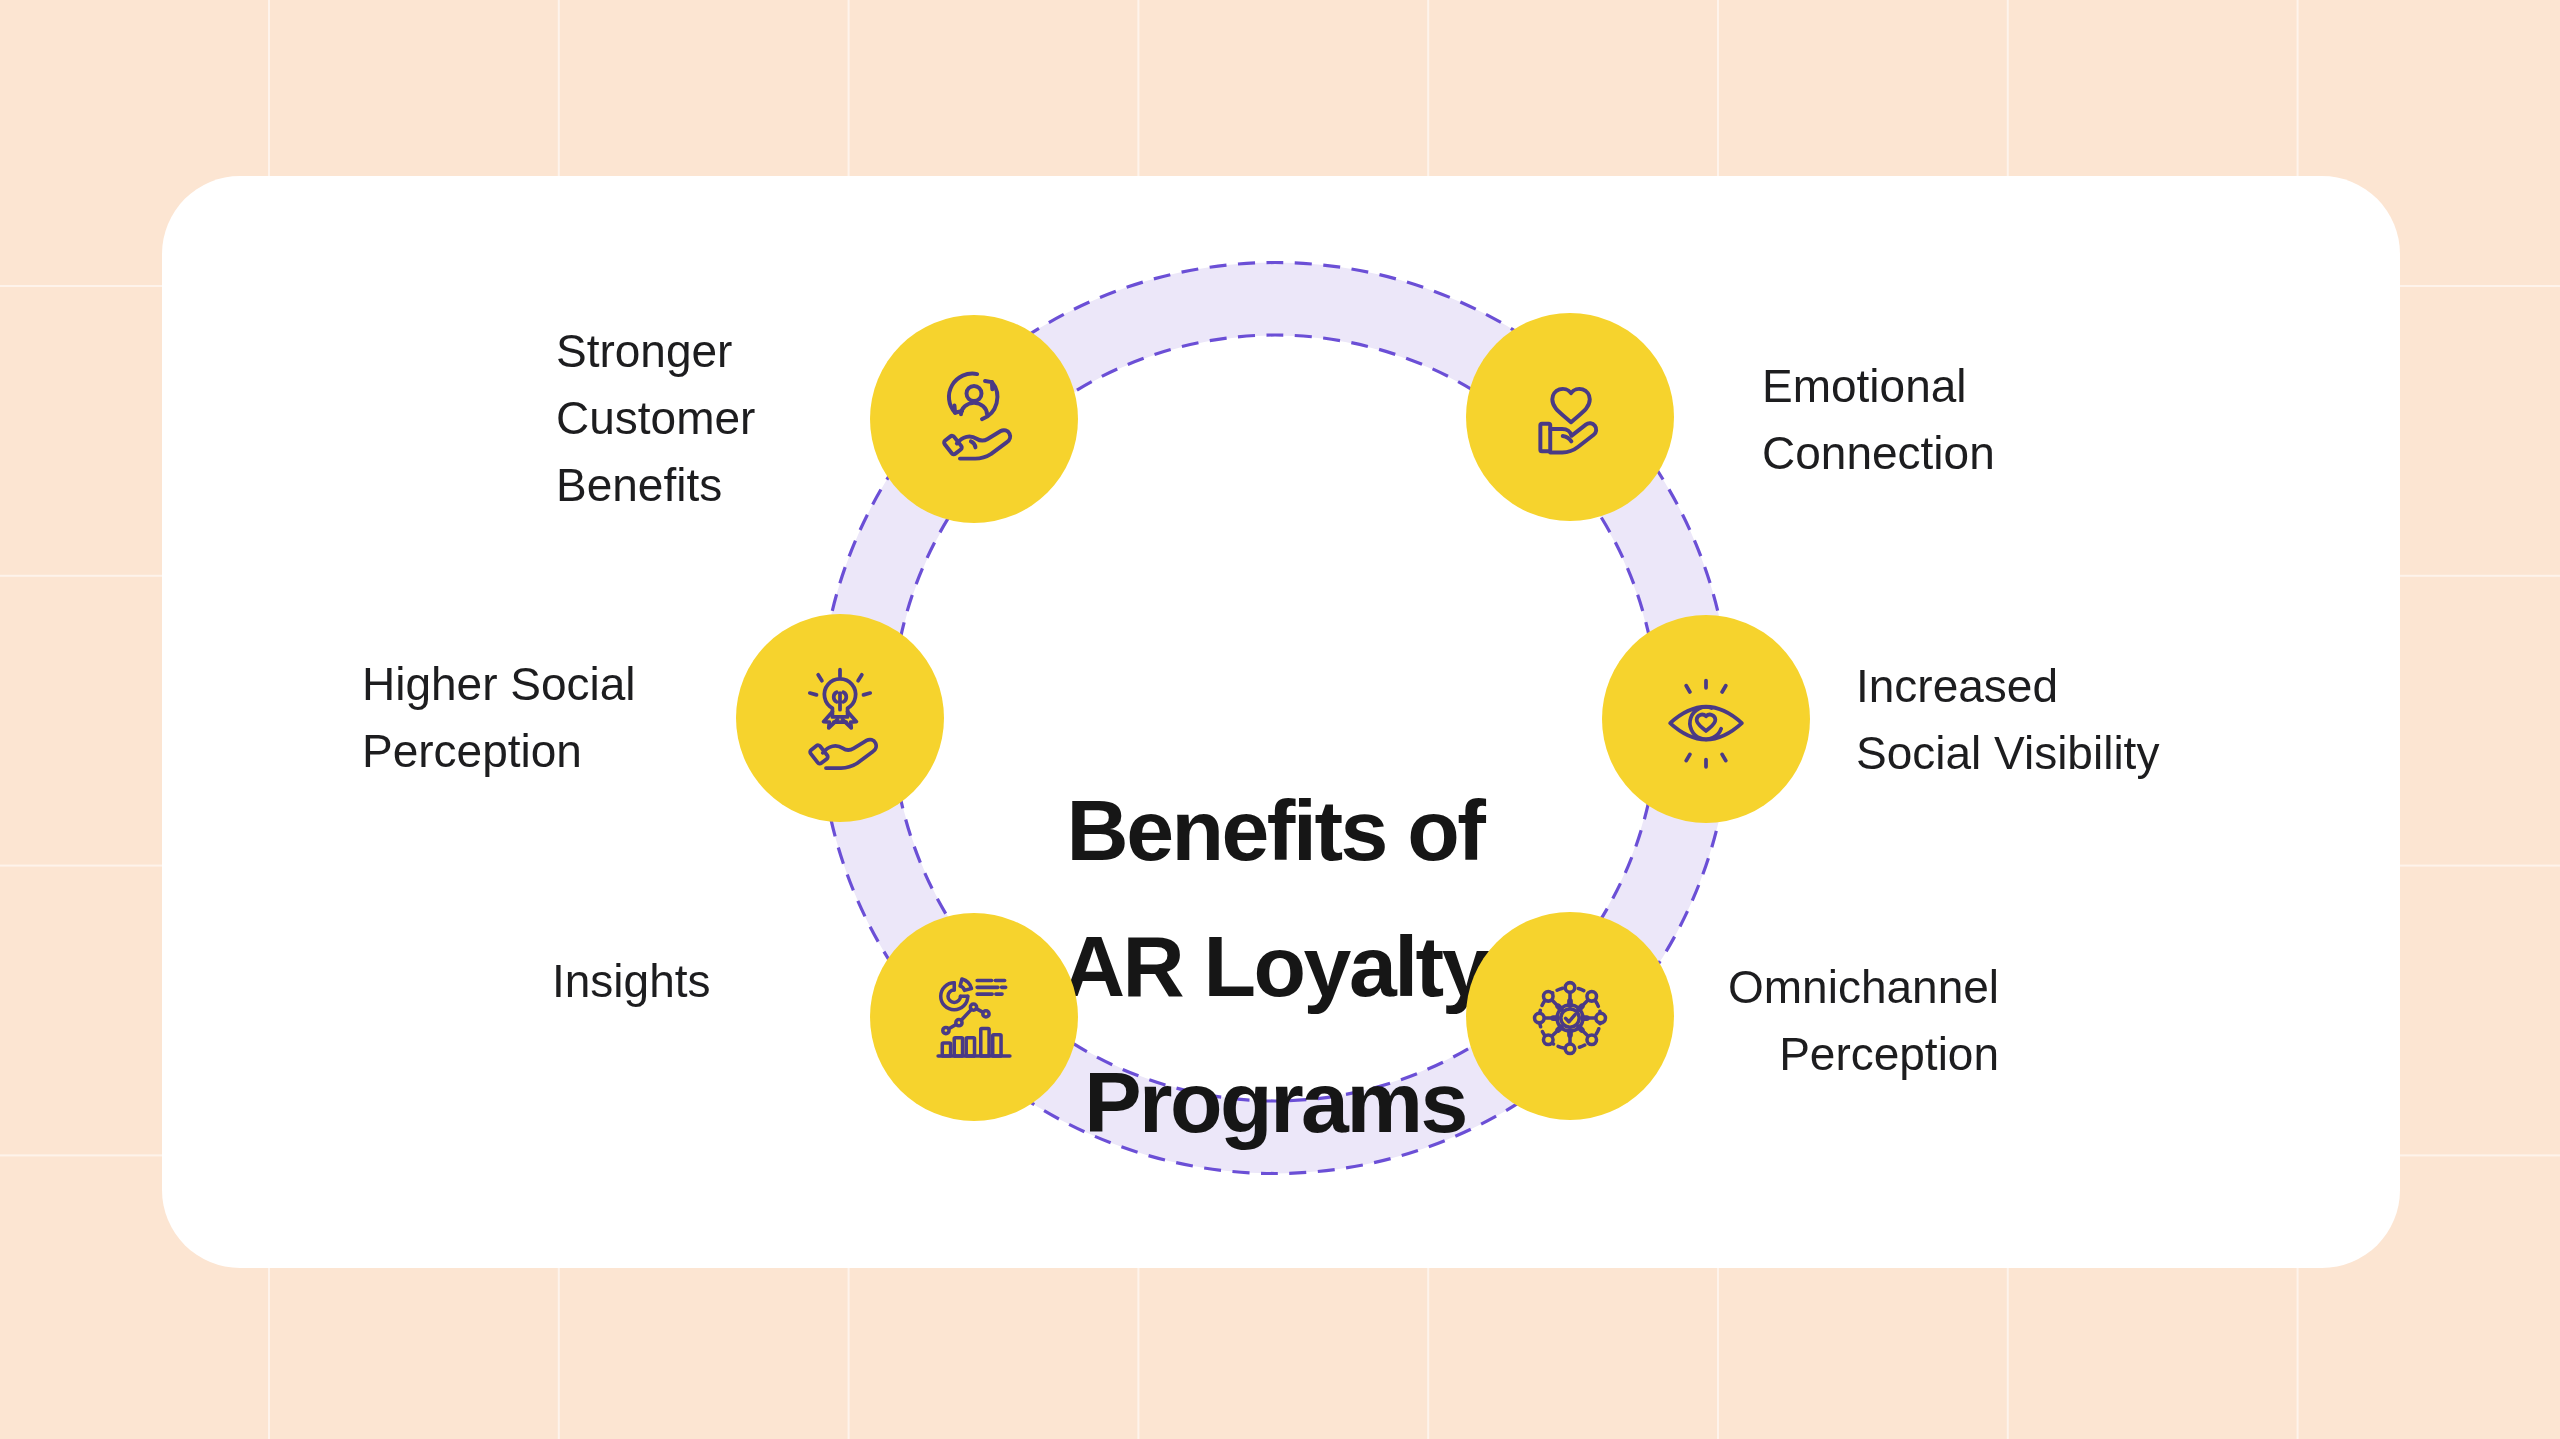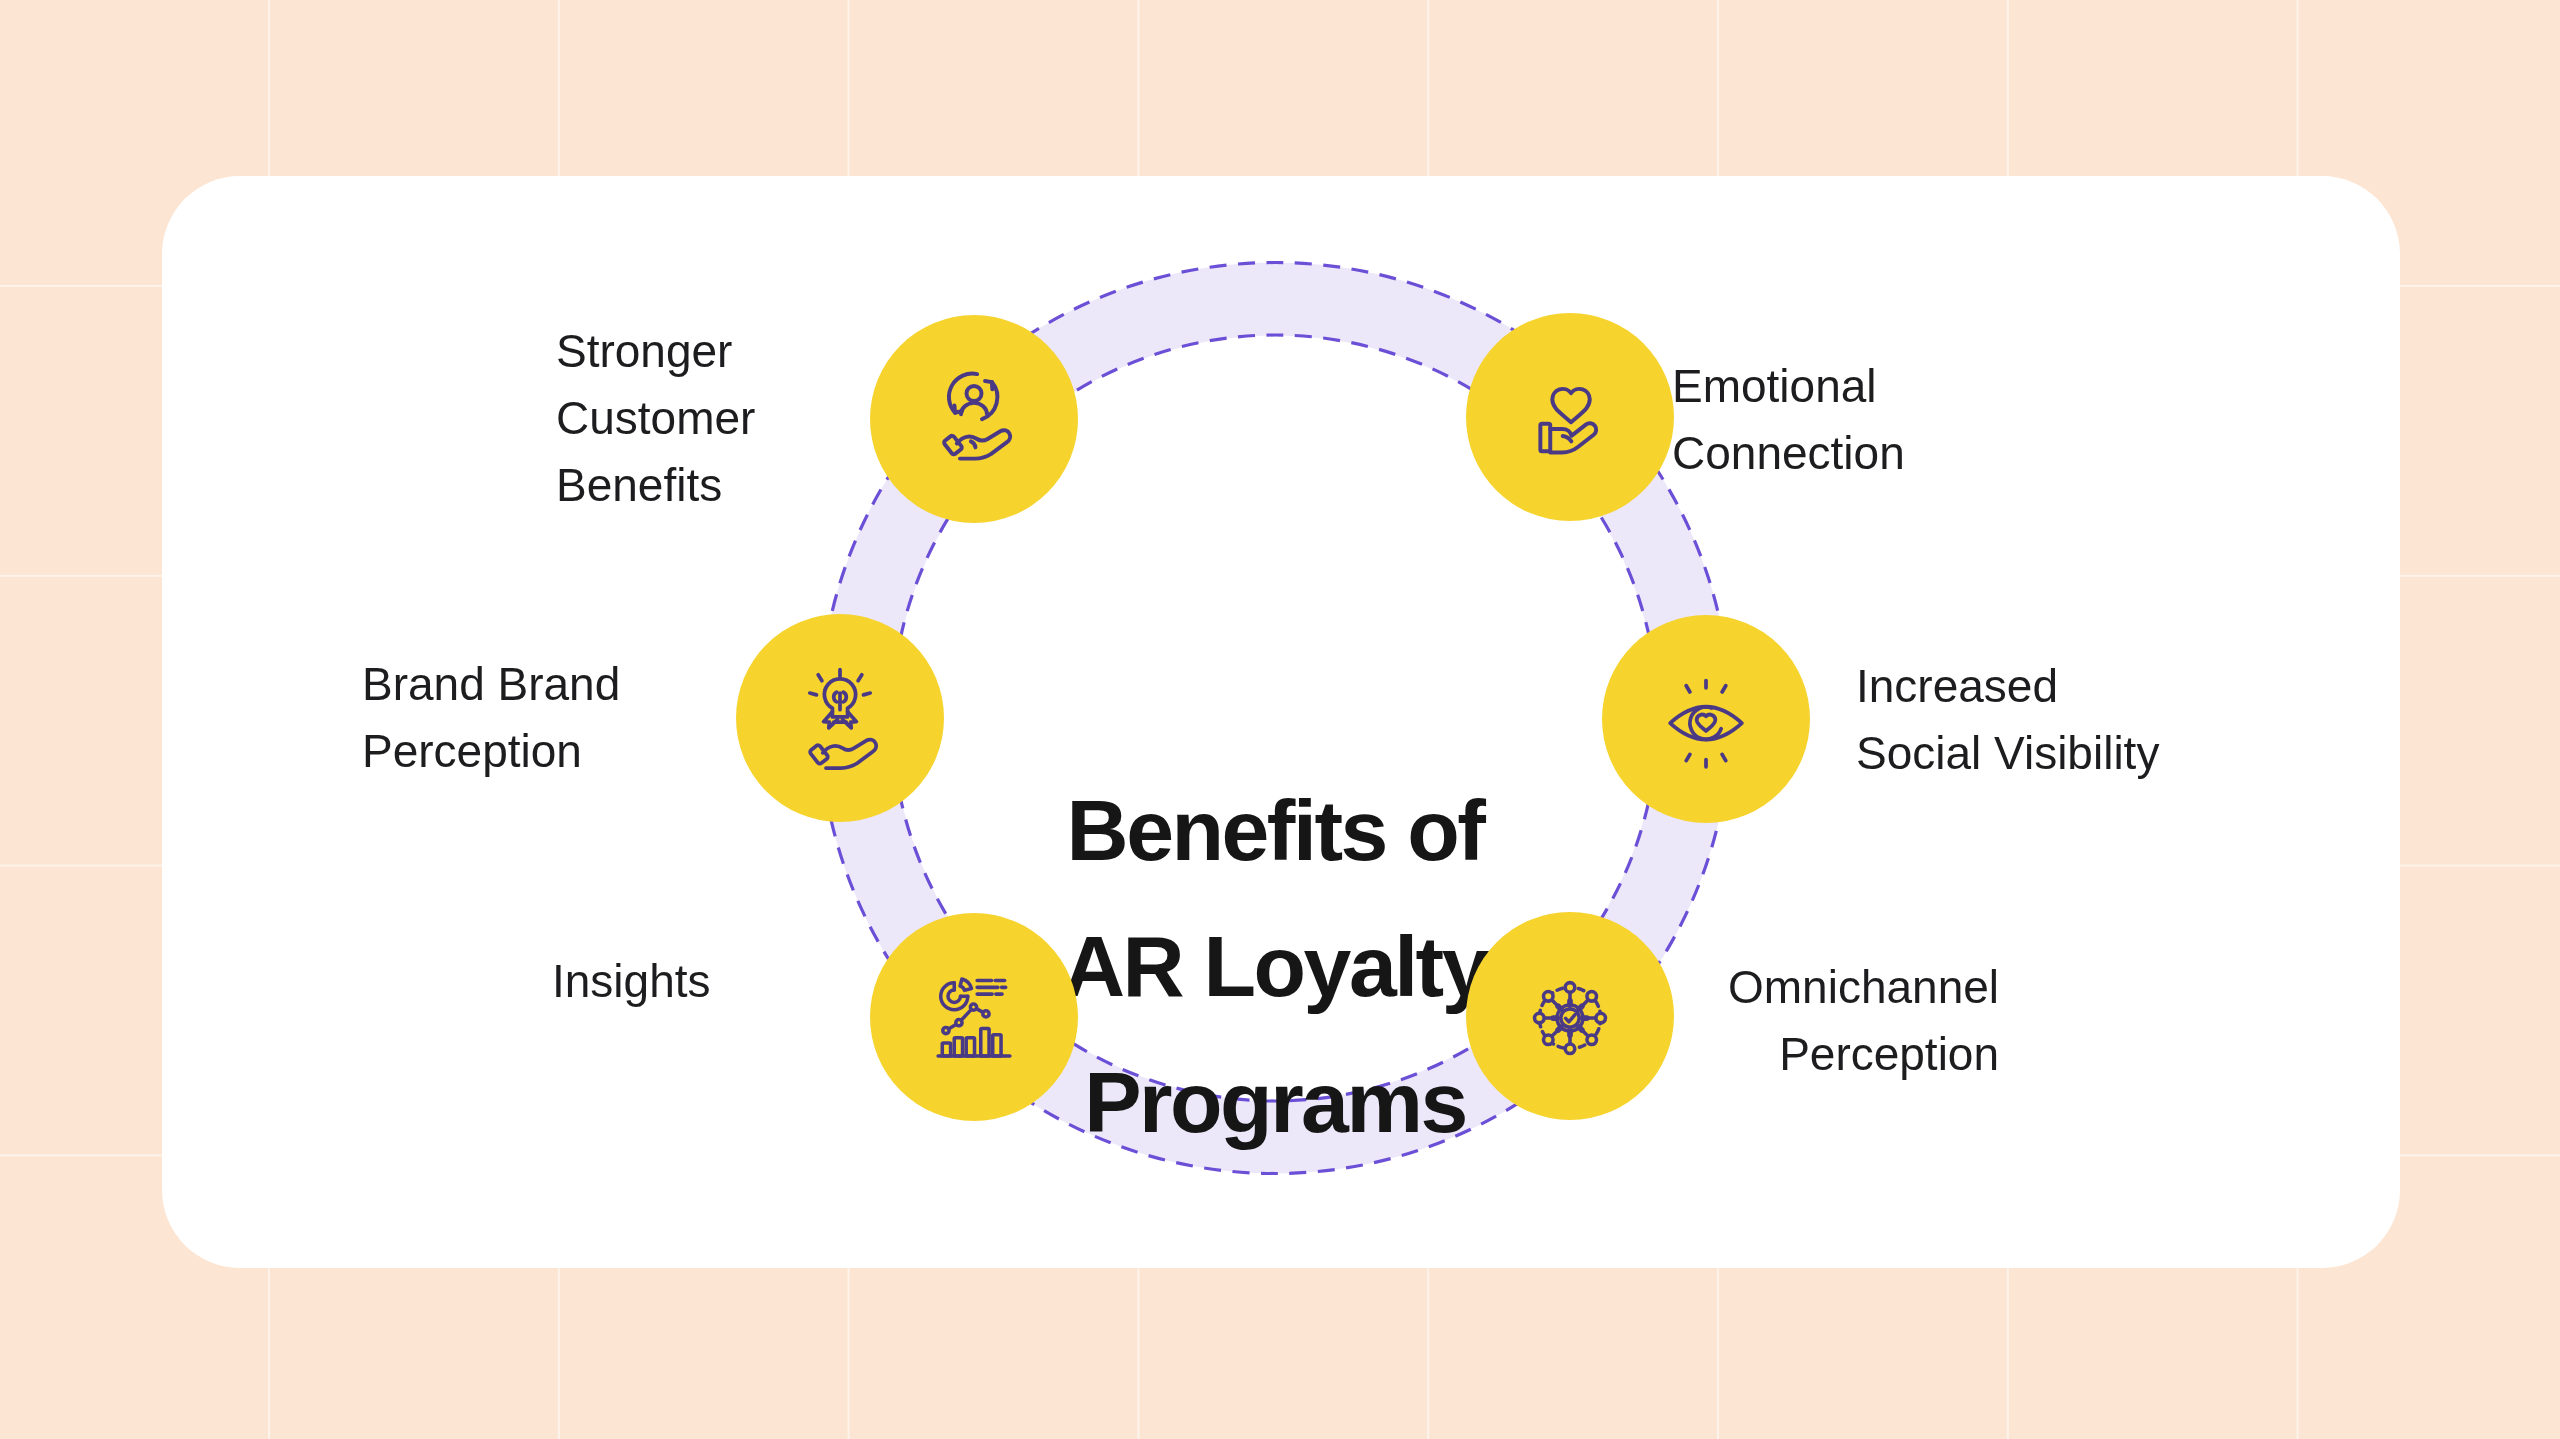--- a/index.html
+++ b/index.html
@@ -41,21 +41,21 @@
   }
   
   .b-retention{left:708px;top:139px;}
   .b-emotional{left:1304px;top:137px;}
   .b-perception{left:574px;top:438px;}
   .b-visibility{left:1440px;top:439px;}
   .b-data{left:708px;top:737px;}
   .b-omni{left:1304px;top:736px;}
   
   .l-retention{left:394px;top:142px;}
-  .l-emotional{left:1510px;top:177px;}
+  .l-emotional{left:1600px;top:177px;}
   .l-perception{left:200px;top:475px;}
   .l-visibility{left:1688px;top:477px;margin-left:6px;}
   .l-data{left:390px;top:772px;}
   .l-omni{left:1566px;top:778px;text-align:right;}
 </style>
 </head>
 <body>
 
 <div class="page">
   <div class="card">
@@ -180,21 +180,21 @@
       <div>Customer</div>
       <div>Benefits</div>
     </div>
 
     <div class="benefit-label l-emotional">
       <div>Emotional</div>
       <div>Connection</div>
     </div>
 
     <div class="benefit-label l-perception">
-      <div>Brand Brand</div>
+      <div>Higher Social</div>
       <div>Perception</div>
     </div>
 
     <div class="benefit-label l-visibility">
       <div>Increased</div>
       <div>Social Visibility</div>
     </div>
 
     <div class="benefit-label l-data">
       <div>Insights</div>

